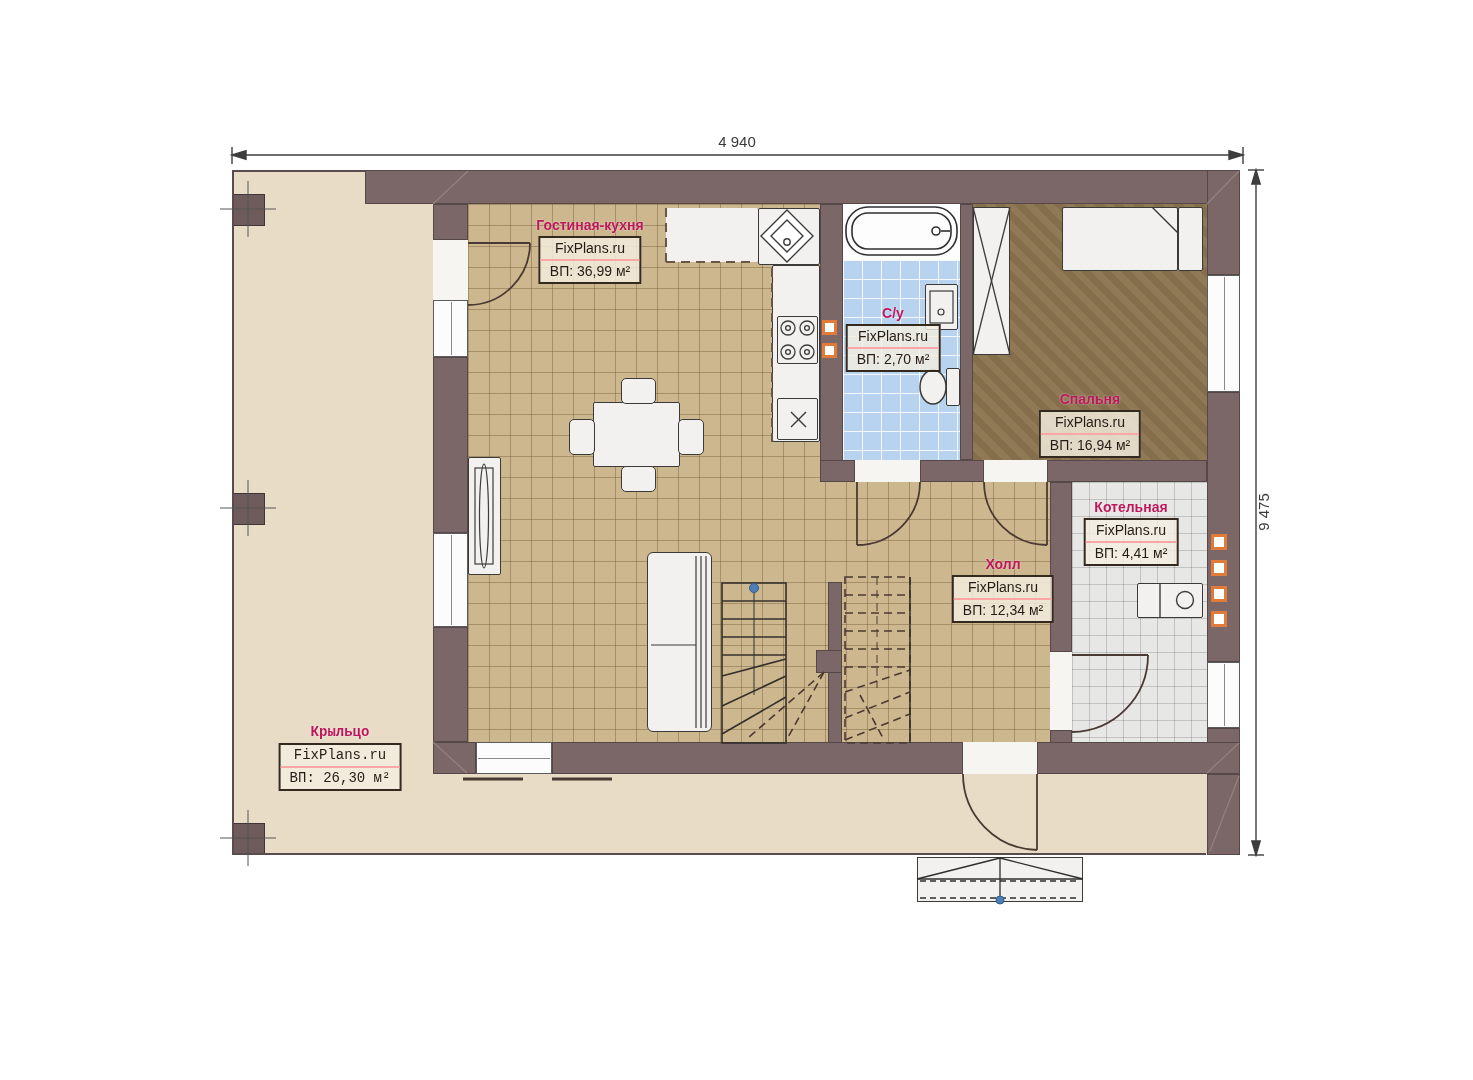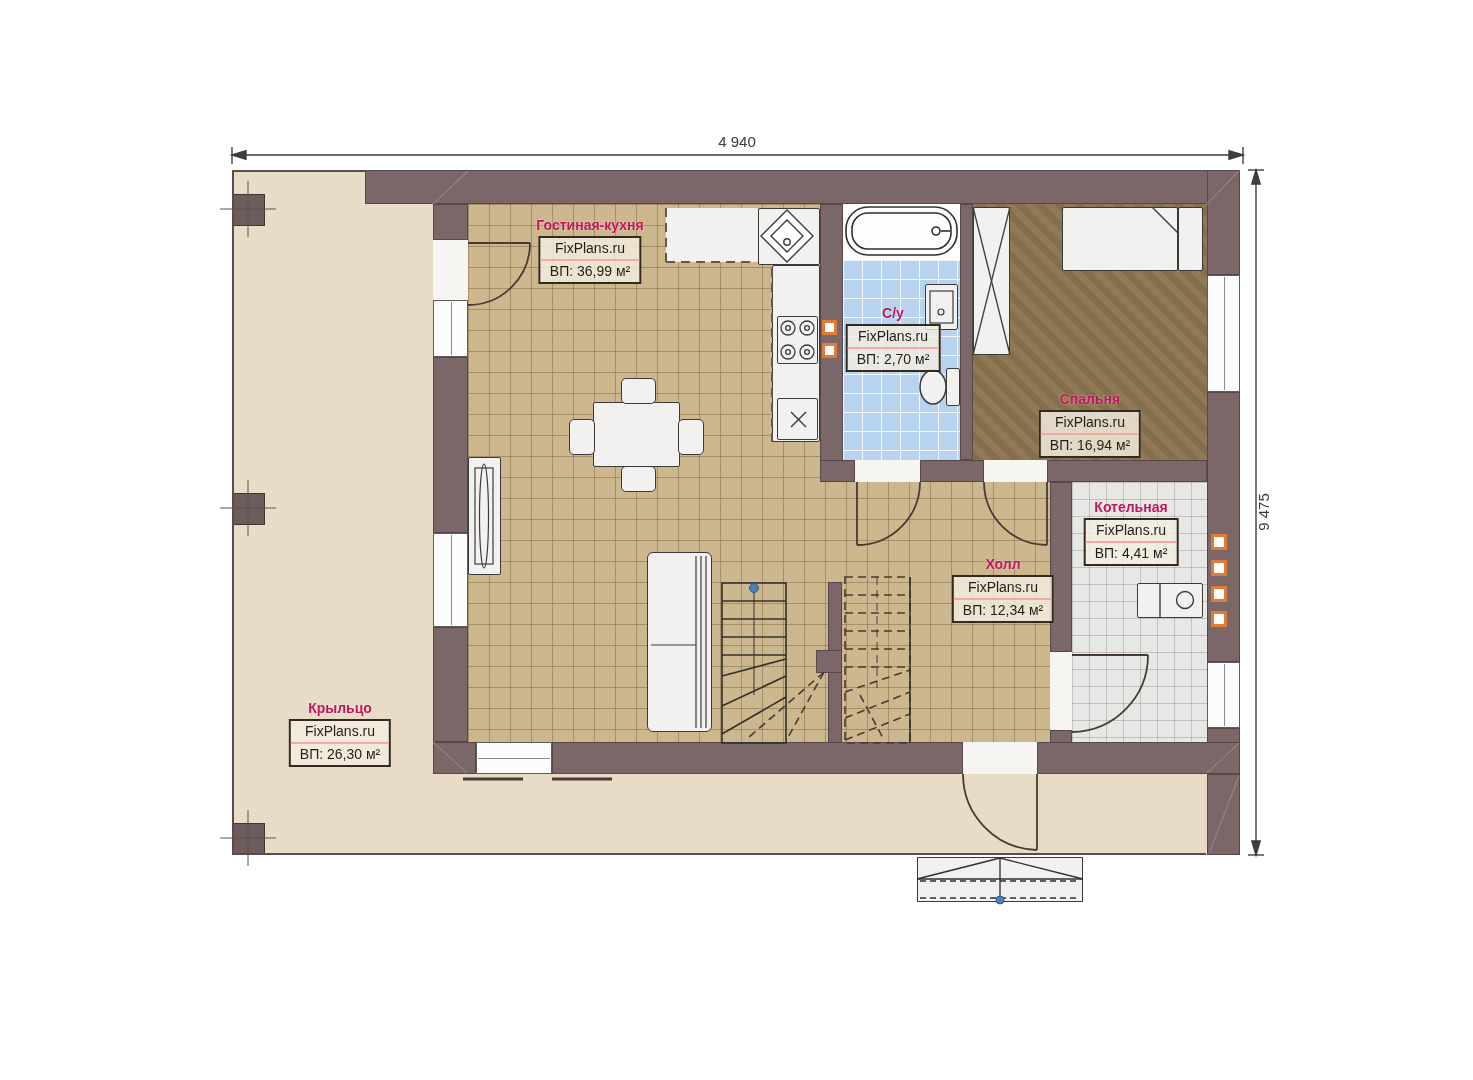--- a/index.html
+++ b/index.html
@@ -305,21 +305,21 @@
       <div class="rrow area">ВП: 4,41 м²</div>
     </div>
   </div>
   <div class="rlabel" style="left:1003px;top:556px;">
     <div class="rname">Холл</div>
     <div class="rbox">
       <div class="rrow">FixPlans.ru</div>
       <div class="rrow area">ВП: 12,34 м²</div>
     </div>
   </div>
-  <div class="rlabel" style="left:340px;top:700px;">
+  <div class="rlabel" style="left:340px;top:724px;font-family:Liberation Mono, monospace;">
     <div class="rname">Крыльцо</div>
     <div class="rbox">
       <div class="rrow">FixPlans.ru</div>
       <div class="rrow area">ВП: 26,30 м²</div>
     </div>
   </div>
 
   <div class="dim dim-top" style="left:737px;top:133px;">4 940</div>
   <div class="dim dim-right" style="left:1263px;top:512px;">9 475</div>
 

